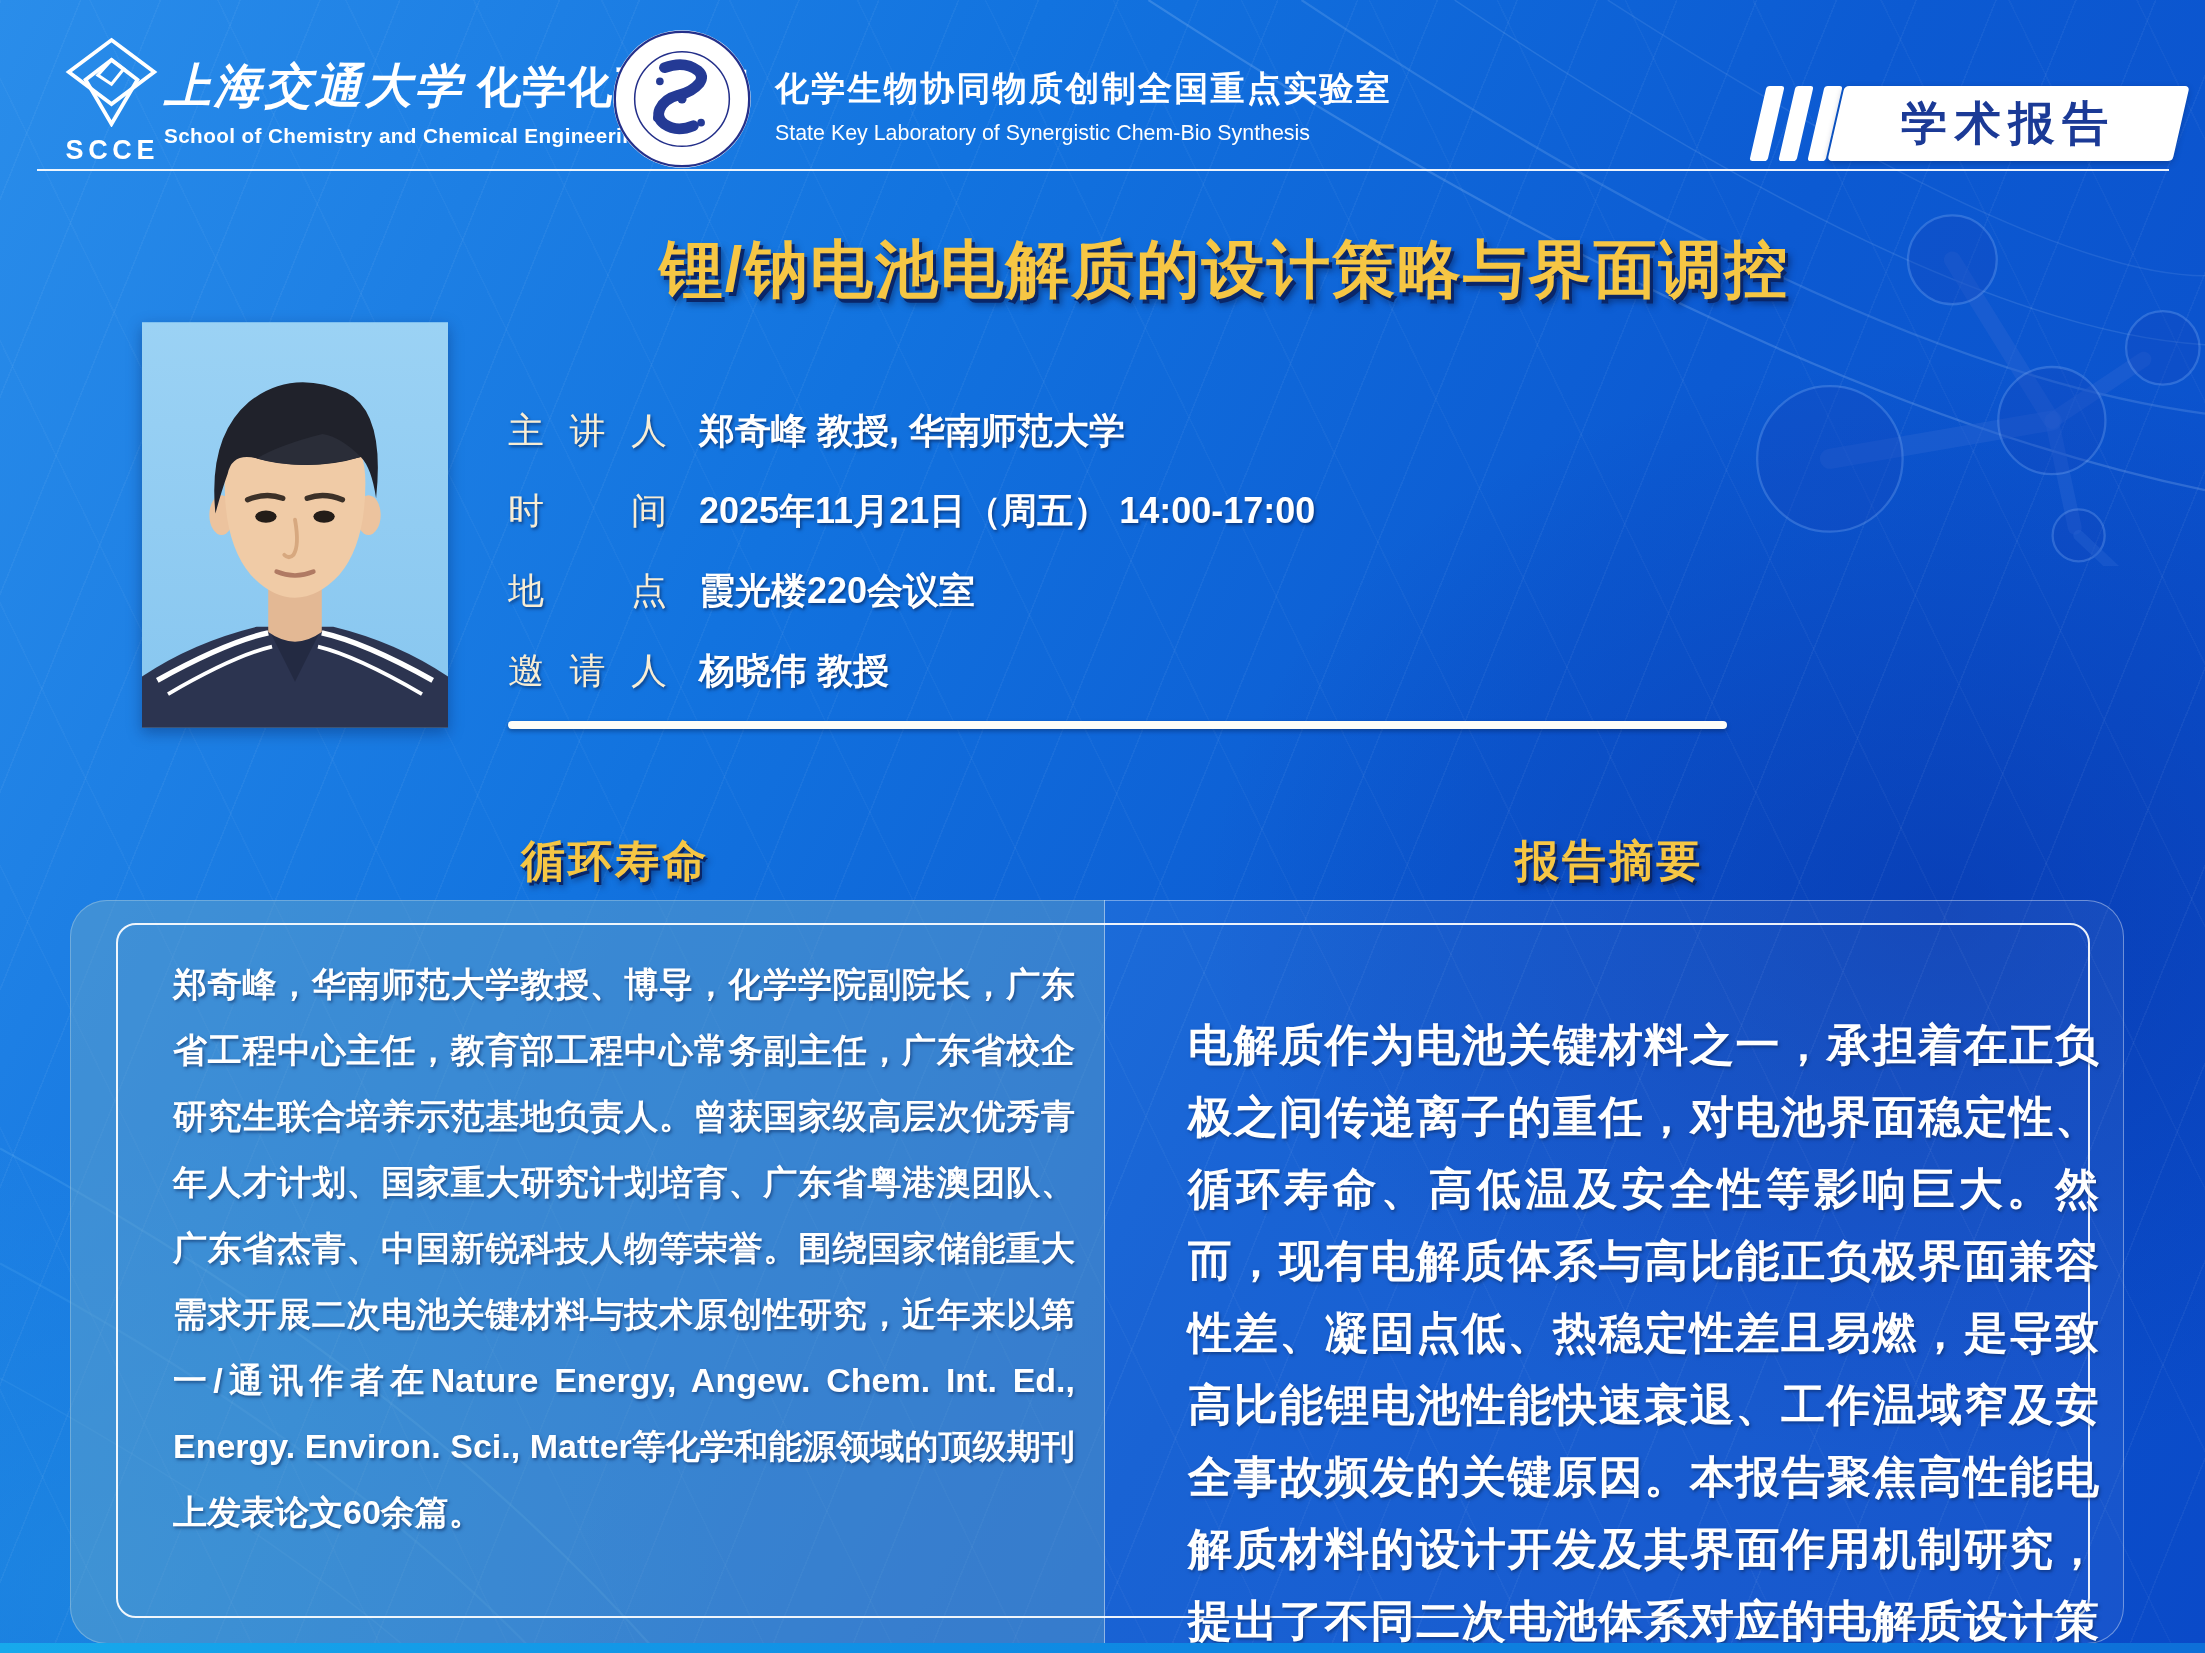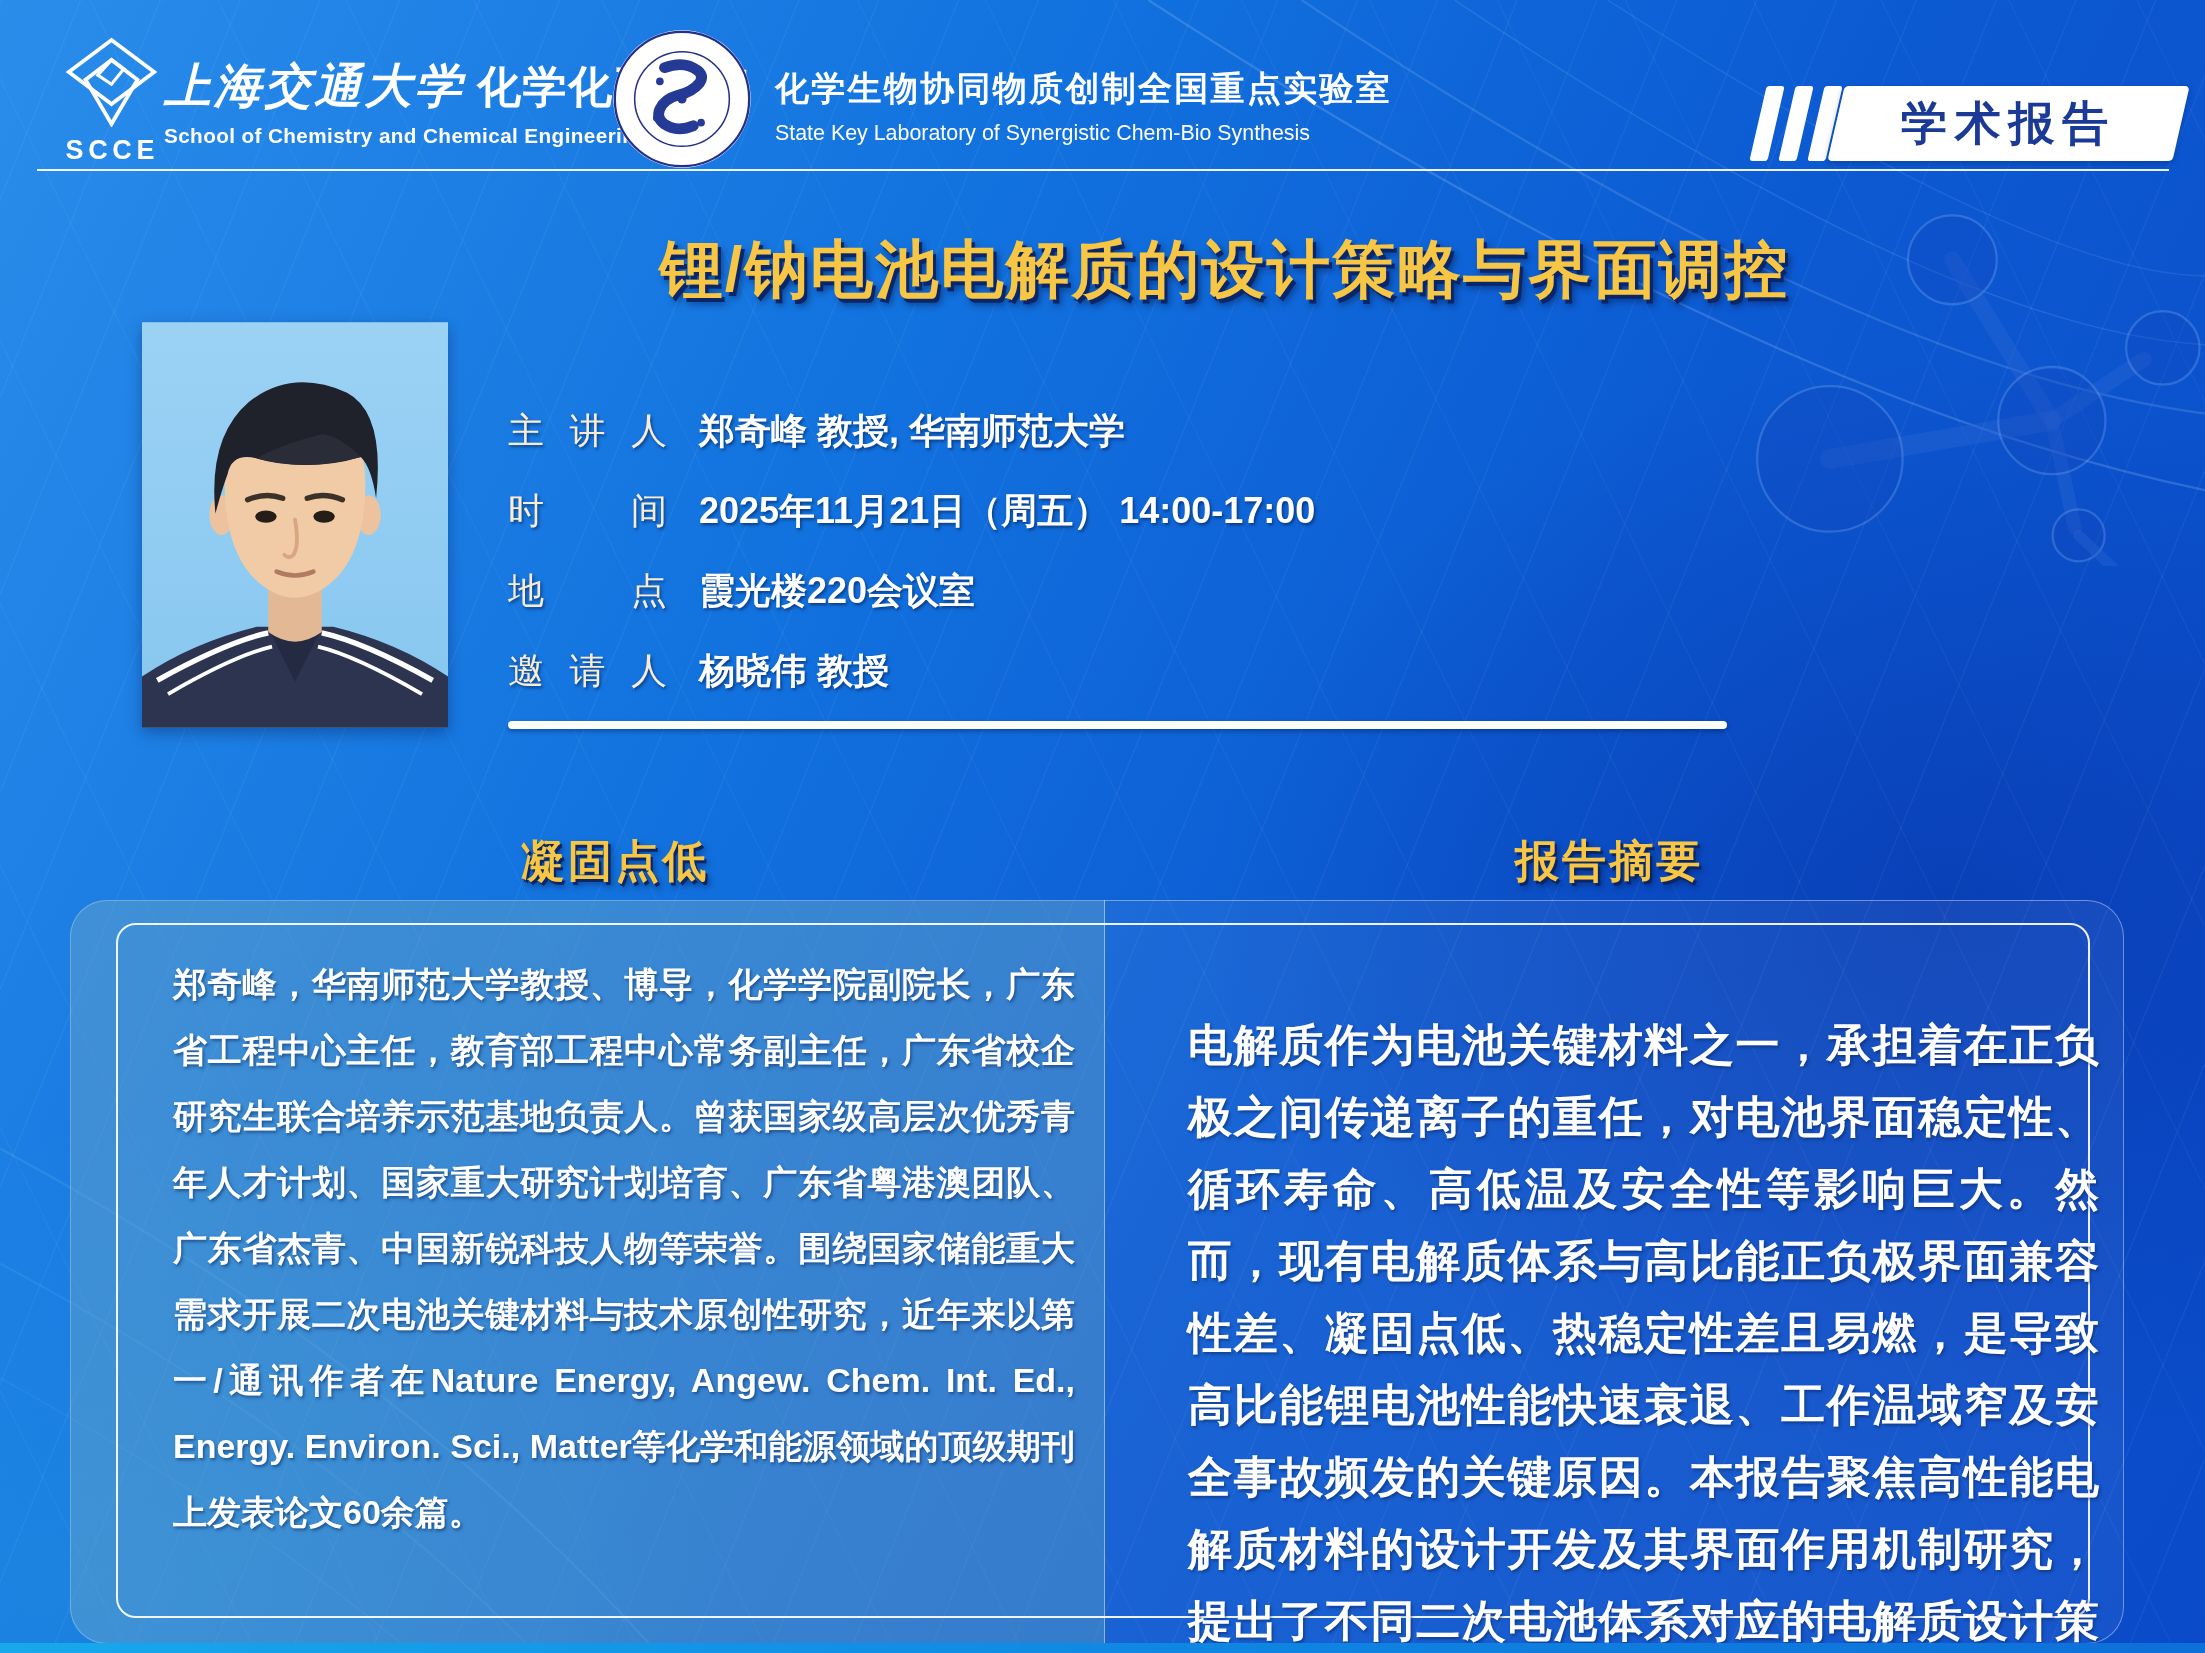--- a/index.html
+++ b/index.html
@@ -215,21 +215,21 @@
       <span class="info-value">霞光楼220会议室</span>
     </div>
     <div class="info-row">
       <span class="info-label">邀请人</span>
       <span class="info-value">杨晓伟 教授</span>
     </div>
   </div>
 
   <div class="abs info-underline"></div>
 
-  <div class="abs sec-head bio-head">凝固点低</div>
+  <div class="abs sec-head bio-head">循环寿命</div>
   <div class="abs sec-head abs-head">报告摘要</div>
 
   <div class="abs panel-outer"></div>
   <div class="abs panel-left"></div>
   <div class="abs panel-border"></div>
 
   <div class="abs bio-text">郑奇峰，华南师范大学教授、博导，化学学院副院长，广东省工程中心主任，教育部工程中心常务副主任，广东省校企研究生联合培养示范基地负责人。曾获国家级高层次优秀青年人才计划、国家重大研究计划培育、广东省粤港澳团队、广东省杰青、中国新锐科技人物等荣誉。围绕国家储能重大需求开展二次电池关键材料与技术原创性研究，近年来以第一/通讯作者在Nature Energy, Angew. Chem. Int. Ed., Energy. Environ. Sci., Matter等化学和能源领域的顶级期刊上发表论文60余篇。</div>
   <div class="abs abs-text">电解质作为电池关键材料之一，承担着在正负极之间传递离子的重任，对电池界面稳定性、循环寿命、高低温及安全性等影响巨大。然而，现有电解质体系与高比能正负极界面兼容性差、凝固点低、热稳定性差且易燃，是导致高比能锂电池性能快速衰退、工作温域窄及安全事故频发的关键原因。本报告聚焦高性能电解质材料的设计开发及其界面作用机制研究，提出了不同二次电池体系对应的电解质设计策略。</div>
 
   <div class="abs bottom-strip"></div>

